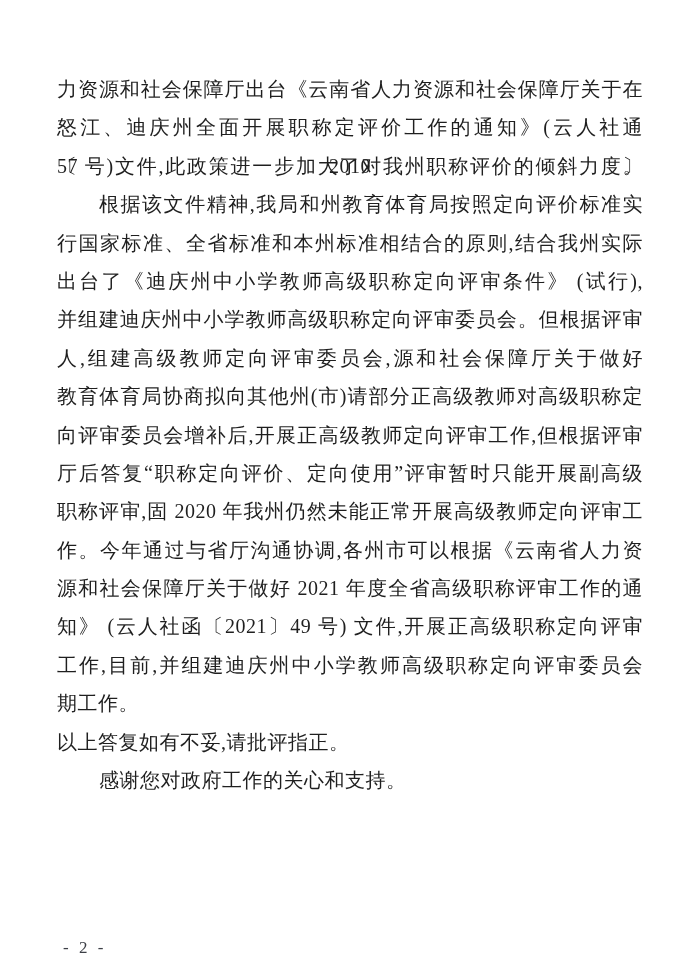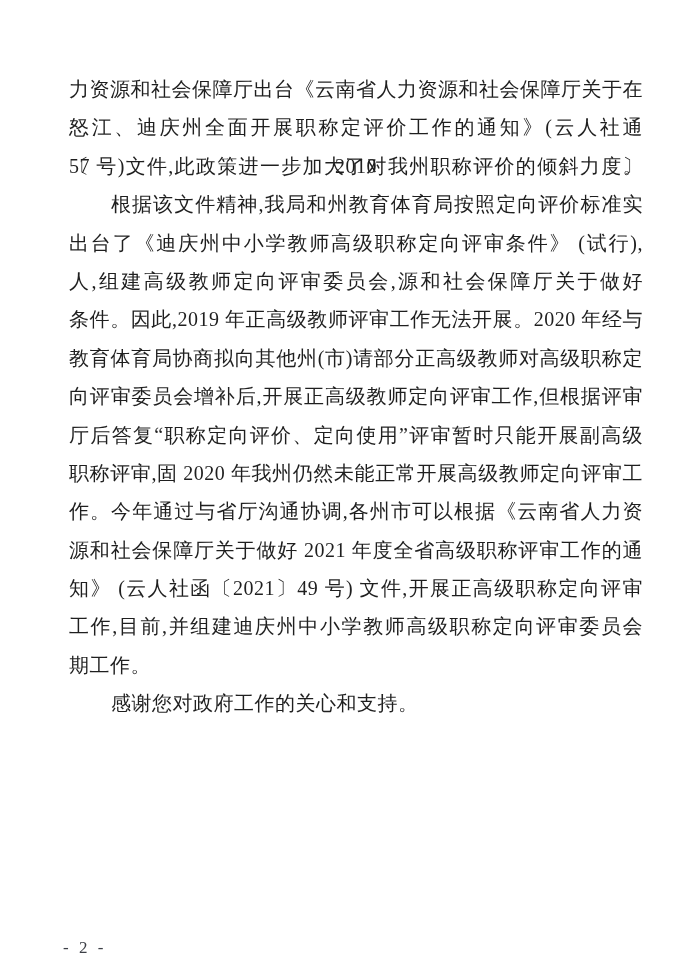--- a/index.html
+++ b/index.html
@@ -21,21 +21,20 @@
     top: 70px;
     width: 586px;
     color: #1f1f1f;
   }
   .line {
     font-size: 20px;
     line-height: 38.4px;
     height: 38.4px;
     letter-spacing: 0.5px;
     white-space: nowrap;
-    margin-left: 12px;
   }
   .just {
     white-space: normal;
     text-align: justify;
     text-align-last: justify;
   }
   .indent {
     text-indent: 42px;
   }
   .page-number {
@@ -50,28 +49,30 @@
 </style>
 </head>
 <body>
 
 <div class="page">
   <div class="doc-body">
     <div class="line just">力资源和社会保障厅出台《云南省人力资源和社会保障厅关于在</div>
     <div class="line just">怒江、迪庆州全面开展职称定评价工作的通知》(云人社通〔2010〕</div>
     <div class="line just">57 号)文件,此政策进一步加大了对我州职称评价的倾斜力度。</div>
     <div class="line just indent">根据该文件精神,我局和州教育体育局按照定向评价标准实</div>
+    <div class="line just">行国家标准、全省标准和本州标准相结合的原则,结合我州实际</div>
     <div class="line just">出台了《迪庆州中小学教师高级职称定向评审条件》 (试行),</div>
+    <div class="line just">并组建迪庆州中小学教师高级职称定向评审委员会。但根据评审</div>
     <div class="line just">人,组建高级教师定向评审委员会,源和社会保障厅关于做好</div>
-    <div class="line just">条件。因此,2019 年正高级教师评审工作无法开展。2020 年经与</div>
     <div class="line just">教育体育局协商拟向其他州(市)请部分正高级教师对高级职称定</div>
     <div class="line just">向评审委员会增补后,开展正高级教师定向评审工作,但根据评审</div>
     <div class="line just">厅后答复“职称定向评价、定向使用”评审暂时只能开展副高级</div>
     <div class="line just">职称评审,固 2020 年我州仍然未能正常开展高级教师定向评审工</div>
     <div class="line just">作。今年通过与省厅沟通协调,各州市可以根据《云南省人力资</div>
     <div class="line just">源和社会保障厅关于做好 2021 年度全省高级职称评审工作的通</div>
     <div class="line just">知》 (云人社函〔2021〕49 号) 文件,开展正高级职称定向评审</div>
     <div class="line just">工作,目前,并组建迪庆州中小学教师高级职称定向评审委员会</div>
     <div class="line">期工作。</div>
+    <div class="line">以上答复如有不妥,请批评指正。</div>
     <div class="line indent">感谢您对政府工作的关心和支持。</div>
   </div>
   <div class="page-number">- 2 -</div>
 </div>
 
 </body></html>

